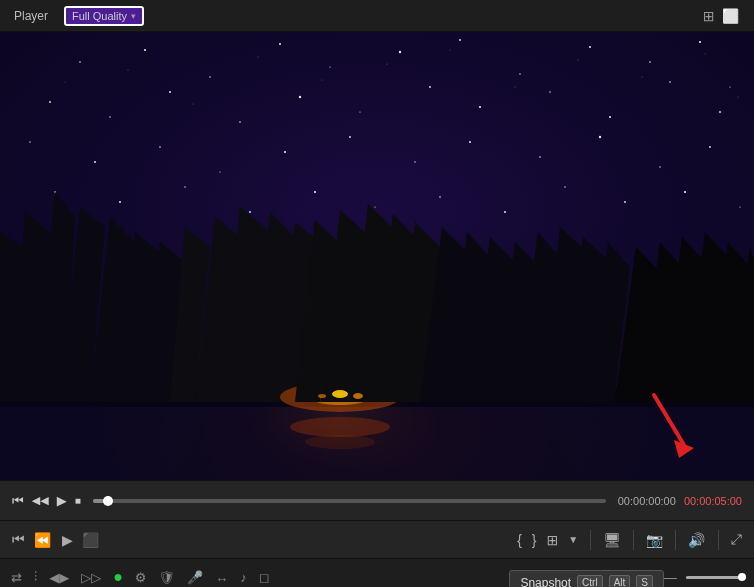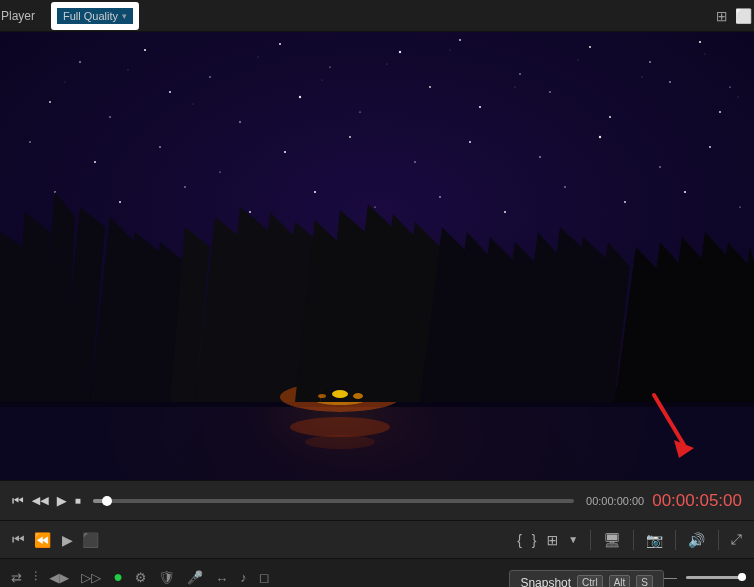--- a/index.html
+++ b/index.html
@@ -12,33 +12,33 @@
       color: #ccc;
       font-size: 12px;
     }
 
     
     #title-bar {
       height: 32px;
       background: #1e1e1e;
       display: flex;
       align-items: center;
-      padding: 0 1px;
+      padding: 0 14px;
       border-bottom: 1px solid #111;
     }
     #title-bar .app-title {
       font-size: 12px;
       color: #bbb;
       margin-right: 16px;
     }
     #title-bar .quality-dropdown {
       display: flex;
       align-items: center;
-      background: #0c4a6e;
-      border: 6px solid #ffffff;
+      background: #4c1d95;
+      border: 2px solid #ffffff;
       border-radius: 3px;
       padding: 2px 6px;
       font-size: 11px;
       color: #ccc;
       cursor: pointer;
       gap: 4px;
       text-align: center;
     }
     #title-bar .quality-dropdown .chevron {
       font-size: 9px;
@@ -127,21 +127,21 @@
       left: 3%;
       transform: translate(-50%, -50%);
     }
     .time-display {
       font-size: 11px;
       color: #aaa;
       white-space: nowrap;
       text-align: right;
     }
     .time-end {
-      font-size: 17px;
+      font-size: 11px;
       color: #e55;
       white-space: nowrap;
     }
 
     
     #controls-bar {
       height: 38px;
       background: #252525;
       display: flex;
       align-items: center;

